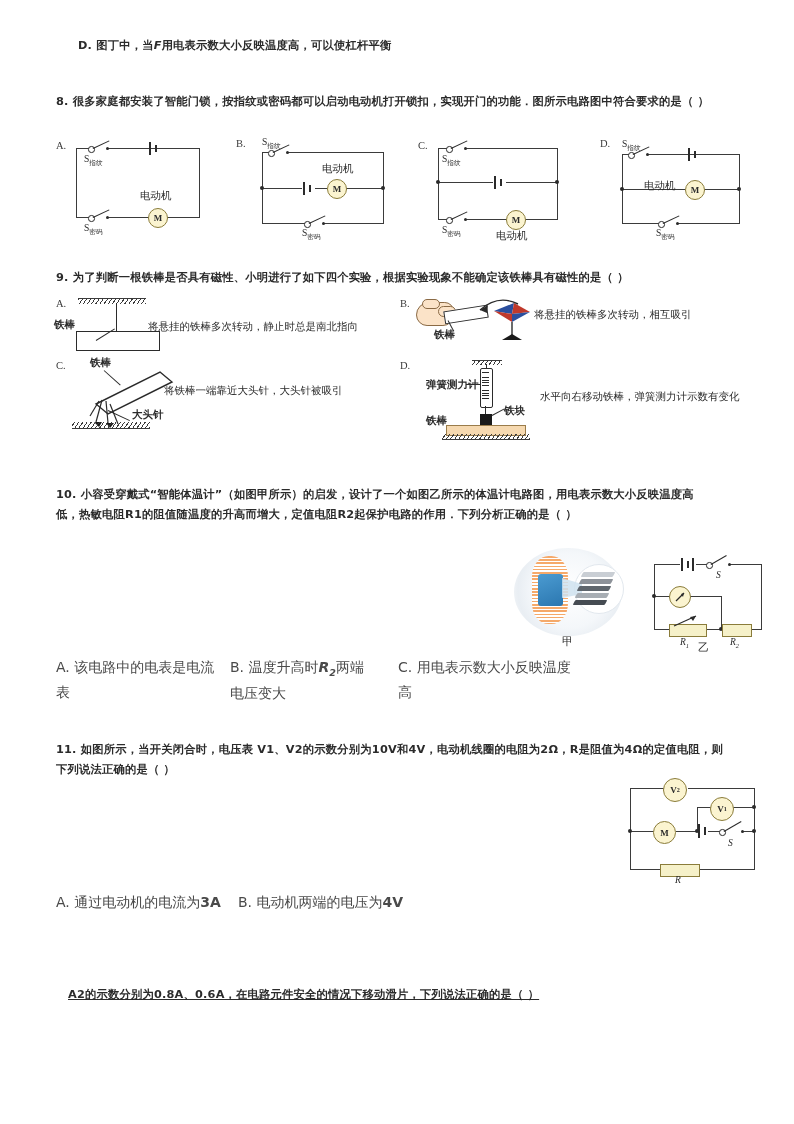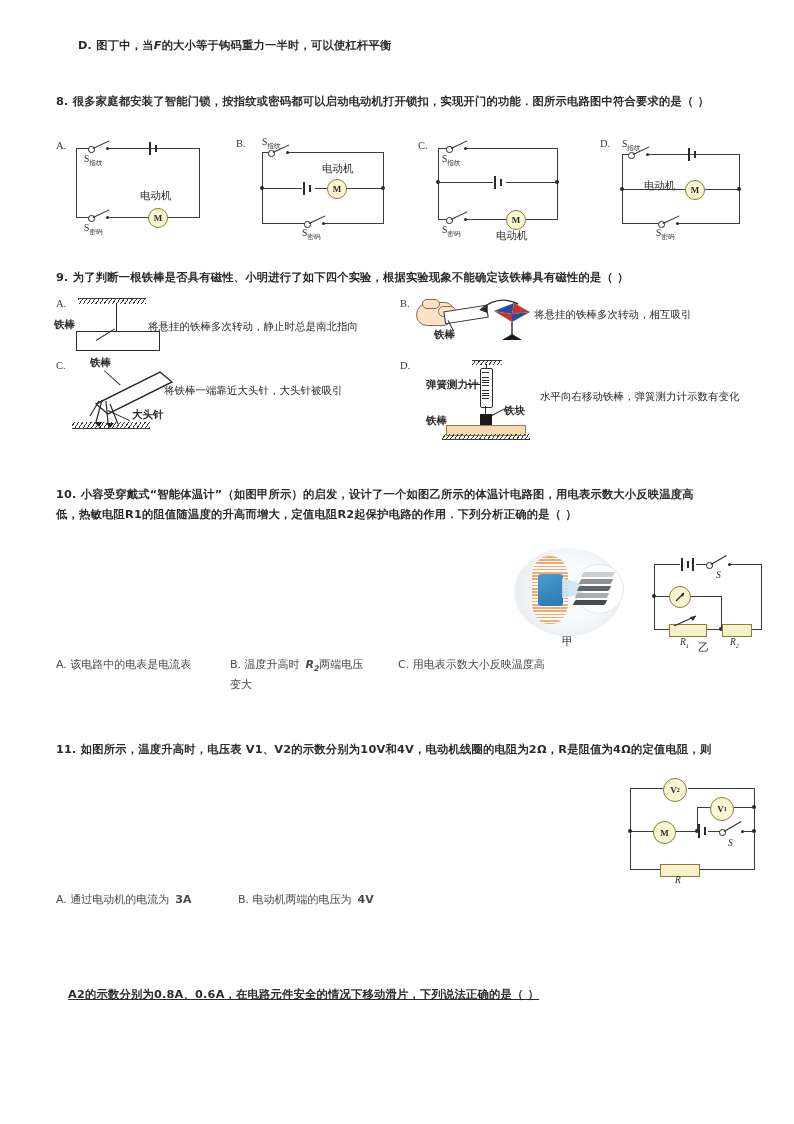--- a/index.html
+++ b/index.html
@@ -24,28 +24,28 @@
     position: absolute;
     font-size: 11.3px;
     line-height: 1.75;
     letter-spacing: 0.2px;
     color: #2b2b2b;
     font-weight: 600;
     text-align: justify;
   }
   .opttext {
     position: absolute;
-    font-size: 11px;
+    font-size: 14px;
     line-height: 1.75;
     color: #4a4a4a;
   }
   .cn {
     font-family: "DejaVu Sans", "Liberation Sans", sans-serif;
   }
-  b, .b { font-weight: 700; margin-left: 6px; }
+  b, .b { font-weight: 700; }
   i, .it { font-style: italic; }
   sub { font-size: 0.68em; }
 
   
   .circ { position: absolute; }
   .wire { position: absolute; background: #3b3b3b; }
   .wire.h { height: 1.4px; }
   .wire.v { width: 1.4px; }
   .node {
     position: absolute; width: 4px; height: 4px; border-radius: 50%;
@@ -152,21 +152,21 @@
   }
   .chiplayer { position: absolute; border-radius: 1px; }
 </style>
 </head>
 <body>
 
 <div class="page">
 
   <div class="qtext cn" style="left:78px; top:36px; width:640px;">
     <span>D.</span>
-    <span>图丁中，当</span><i>F</i><span>的大小等于钩码重力一半时，可以使杠杆平衡</span>
+    <span>图丁中，当</span><i>F</i><span>用电表示数大小反映温度高，可以使杠杆平衡</span>
   </div>
 
   <div class="qtext cn" style="left:56px; top:92px; width:690px;">
     <span>8.</span>
     <span>很多家庭都安装了智能门锁，按指纹或密码都可以启动电动机打开锁扣，实现开门的功能．图所示电路图中符合要求的是（      ）</span>
   </div>
 
   <div class="circ" style="left:56px; top:134px; width:180px; height:100px;">
     <div class="optletter" style="left:0px; top:6px;">A.</div>
 
@@ -474,21 +474,24 @@
     <span>B.</span>
     <span>温度升高时</span><b class="it"><span>R</span><sub>2</sub></b><span>两端电压变大</span>
   </div>
   <div class="opttext cn" style="left:398px; top:655px; width:180px;">
     <span>C.</span>
     <span>用电表示数大小反映温度高</span>
   </div>
 
   <div class="qtext cn" style="left:56px; top:740px; width:700px;">
     <span>11.</span>
-    <span>如图所示，温度升高时，电压表 V1、V2的示数分别为10V和4V，电动机线圈的电阻为2Ω，R是阻值为4Ω的定值电阻，则</span>
+    <span>如图所示，当开关闭合时，电压表 V1、V2的示数分别为10V和4V，电动机线圈的电阻为2Ω，R是阻值为4Ω的定值电阻，则</span>
+  </div>
+  <div class="qtext cn" style="left:56px; top:760px; width:700px;">
+    <span>下列说法正确的是（      ）</span>
   </div>
 
   <div class="circ" style="left:512px; top:776px; width:270px; height:105px;">
 
     <div class="wire v" style="left:118px; top:12px; height:82px;"></div>
     <div class="wire v" style="left:242px; top:12px; height:82px;"></div>
     <div class="wire h" style="left:118px; top:12px; width:34px;"></div>
     <div class="wire h" style="left:176px; top:12px; width:66px;"></div>
     <div class="wire h" style="left:118px; top:93px; width:30px;"></div>
     <div class="wire h" style="left:186px; top:93px; width:56px;"></div>

